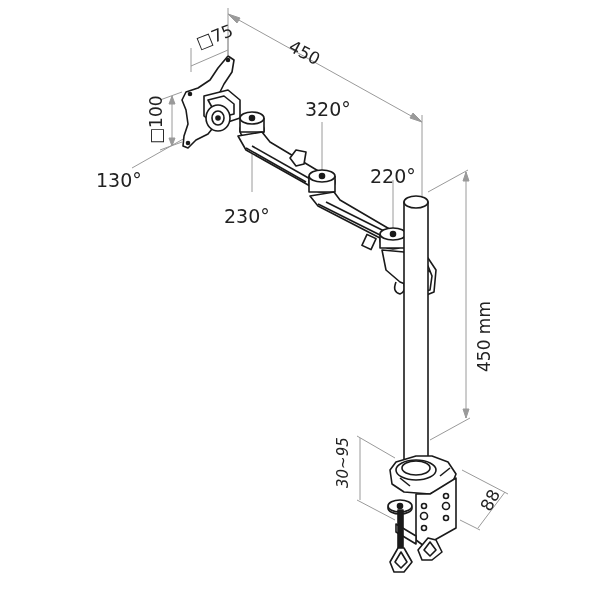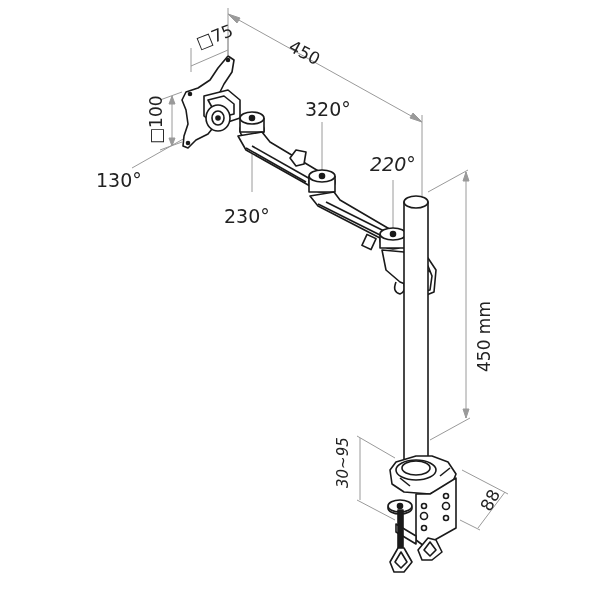--- a/index.html
+++ b/index.html
@@ -136,21 +136,21 @@
 
   
   <span class="lbl dim" style="left:194px; top:36px; transform:rotate(-22deg); transform-origin:left top;">□75</span>
 
   <span class="lbl dim" style="left:148px; top:144px; transform:rotate(-90deg); transform-origin:left top;">□100</span>
 
   <span class="lbl dim" style="left:294px; top:38px; transform:rotate(28deg); transform-origin:left top;">450</span>
 
   <span class="lbl ang" style="left:305px; top:100px;">320°</span>
 
-  <span class="lbl ang" style="left:370px; top:155px;font-style:italic;">220°</span>
+  <span class="lbl ang" style="left:370px; top:167px;">220°</span>
 
   <span class="lbl ang" style="left:96px; top:171px;">130°</span>
 
   <span class="lbl ang" style="left:224px; top:207px;">230°</span>
 
   <span class="lbl dim" style="left:476px; top:372px; transform:rotate(-90deg); transform-origin:left top;">450 mm</span>
 
   <span class="lbl dim-it" style="left:336px; top:488px; transform:rotate(-90deg); transform-origin:left top;">30~95</span>
 
   <span class="lbl dim" style="left:478px; top:506px; transform:rotate(-62deg); transform-origin:left top;">88</span>

